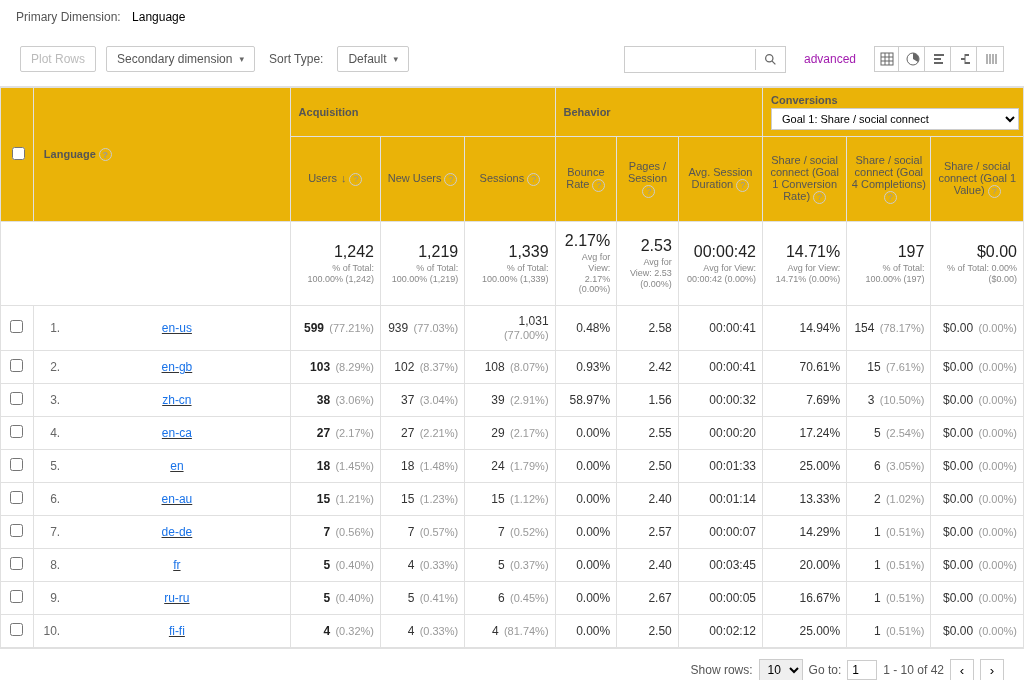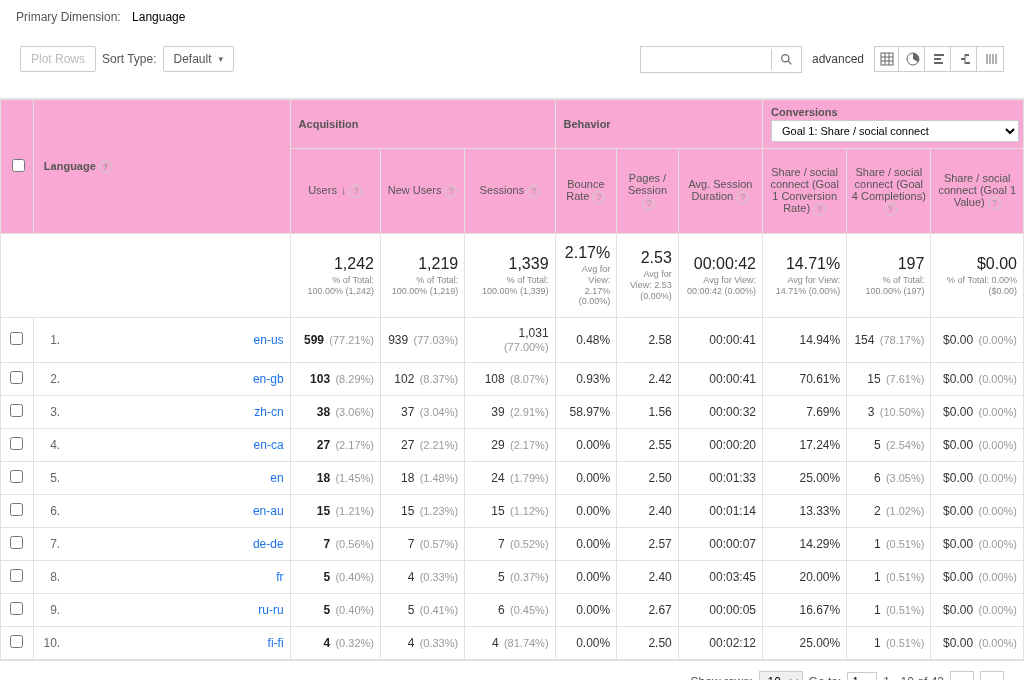--- a/index.html
+++ b/index.html
@@ -1,45 +1,45 @@
 <!DOCTYPE html>
 <html><head>
 <meta charset="utf-8">
 <style>
 * { box-sizing: border-box; margin: 0; padding: 0; }
 body { font-family: Arial, sans-serif; font-size: 12px; color: #333; background: #fff; width: 1024px; }
 .top-bar { padding: 10px 16px; font-size: 12px; color: #555; }
 .top-bar .dim-val { color: #000; margin-left: 8px; font-weight: 500; }
-.controls { display: flex; align-items: center; gap: 2px; padding: 6px 20px 20px; border-bottom: 1px solid #e0e0e0; }
+.controls { display: flex; align-items: center; gap: 10px; padding: 6px 20px 8px; border-bottom: 1px solid #e0e0e0; }
 .btn { border: 1px solid #ccc; background: #fff; padding: 5px 10px; font-size: 12px; color: #555; cursor: pointer; border-radius: 2px; display: inline-flex; align-items: center; gap: 4px; }
 .btn.disabled { color: #bbb; cursor: default; }
 .lbl { font-size: 12px; color: #555; margin: 0 4px; }
 .flex-spacer { flex: 1; }
 .search-box { display: flex; align-items: center; border: 1px solid #ccc; }
 .search-box input { border: none; padding: 5px; width: 130px; outline: none; }
 .search-box .search-btn { border: none; border-left: 1px solid #ccc; padding: 4px 8px; background: #fff; cursor: pointer; }
-.adv-link { color: #404040; cursor: pointer; margin: 12px 8px; }
+.adv-link { color: #a21caf; cursor: pointer; margin: 12px 8px; }
 .view-icons { display: flex; gap: 2px; border: 1px solid #ccc; }
 .view-icons .vi { width: 24px; height: 24px; display: flex; align-items: center; justify-content: center; border-right: 1px solid #ccc; cursor: pointer; }
 .view-icons .vi:last-child { border-right: none; }
 .caret-down::after { content: "▾"; font-size: 9px; margin-left: 3px; color: #666; }
 .help::after { content: "?"; font-size: 9px; color: #999; border: 1px solid #ccc; border-radius: 50%; width: 11px; height: 11px; display: inline-flex; align-items: center; justify-content: center; margin-left: 3px; }
 
 table { width: 100%; border-collapse: collapse; table-layout: fixed; }
 th, td { border: 1px solid #e0e0e0; padding: 6px 4px; vertical-align: middle; }
-thead th { background: #f9a8d4; font-size: 11px; font-weight: 500; color: #555; text-align: center; }
+thead th { background: #eab308; font-size: 11px; font-weight: 500; color: #555; text-align: center; }
 .group-head th { text-align: left; padding-left: 8px; font-weight: bold; }
 .col-head { height: 85px; }
 .sort-arrow::after { content: "↓"; margin-left: 4px; color: #666; }
 .summary-row td { text-align: right; padding: 10px 6px; background: #fff; }
 .summary-big { font-size: 16px; font-weight: 400; color: #222; }
 .summary-sub { font-size: 9px; color: #888; display: block; line-height: 1.2; margin-top: 2px; }
 .data-row td { text-align: right; padding: 8px 6px; font-size: 12px; }
 .data-row td.idx { text-align: right; color: #666; width: 30px; padding-right: 4px; border-right: none; }
-.data-row td.lang { text-align: right; border-left: none; }
+.data-row td.lang { text-align: center; border-left: none; text-decoration: underline; }
 .data-row td.lang a { color: #1a73e8; text-decoration: none; cursor: pointer; }
 .data-row .pct { color: #999; font-size: 11px; margin-left: 2px; }
 .data-row .bold { font-weight: bold; color: #222; }
 .cb-cell { width: 32px; text-align: center !important; }
 .cb-cell input { cursor: pointer; }
 .goal-select { border: 1px solid #ccc; padding: 3px 6px; font-size: 11px; background: #fff; width: 100%; }
 
 .pager { display: flex; align-items: center; justify-content: flex-end; gap: 6px; padding: 10px 20px; font-size: 12px; color: #555; border-top: 1px solid #e0e0e0; }
 .pager select, .pager input { border: 1px solid #ccc; padding: 2px 4px; font-size: 12px; }
 .pager .pbtn { border: 1px solid #ccc; background: #fff; width: 24px; height: 22px; cursor: pointer; }
@@ -49,20 +49,21 @@
 </head>
 <body>
 
 <div class="top-bar">
   <span>Primary Dimension:</span>
   <span class="dim-val">Language</span>
 </div>
 
 <div class="controls">
   <button class="btn disabled">Plot Rows</button>
+  <button class="btn caret-down">Secondary dimension</button>
   <span class="lbl">Sort Type:</span>
   <button class="btn caret-down">Default</button>
   <div class="flex-spacer"></div>
   <div class="search-box">
     <input type="text" style="">
     <button class="search-btn">
       <svg width="13" height="13" viewBox="0 0 16 16">
           <circle cx="6.5" cy="6.5" r="4.5" fill="none" stroke="#666" stroke-width="1.5"></circle>
           <line x1="10" y1="10" x2="14" y2="14" stroke="#666" stroke-width="1.5"></line>
         </svg>

